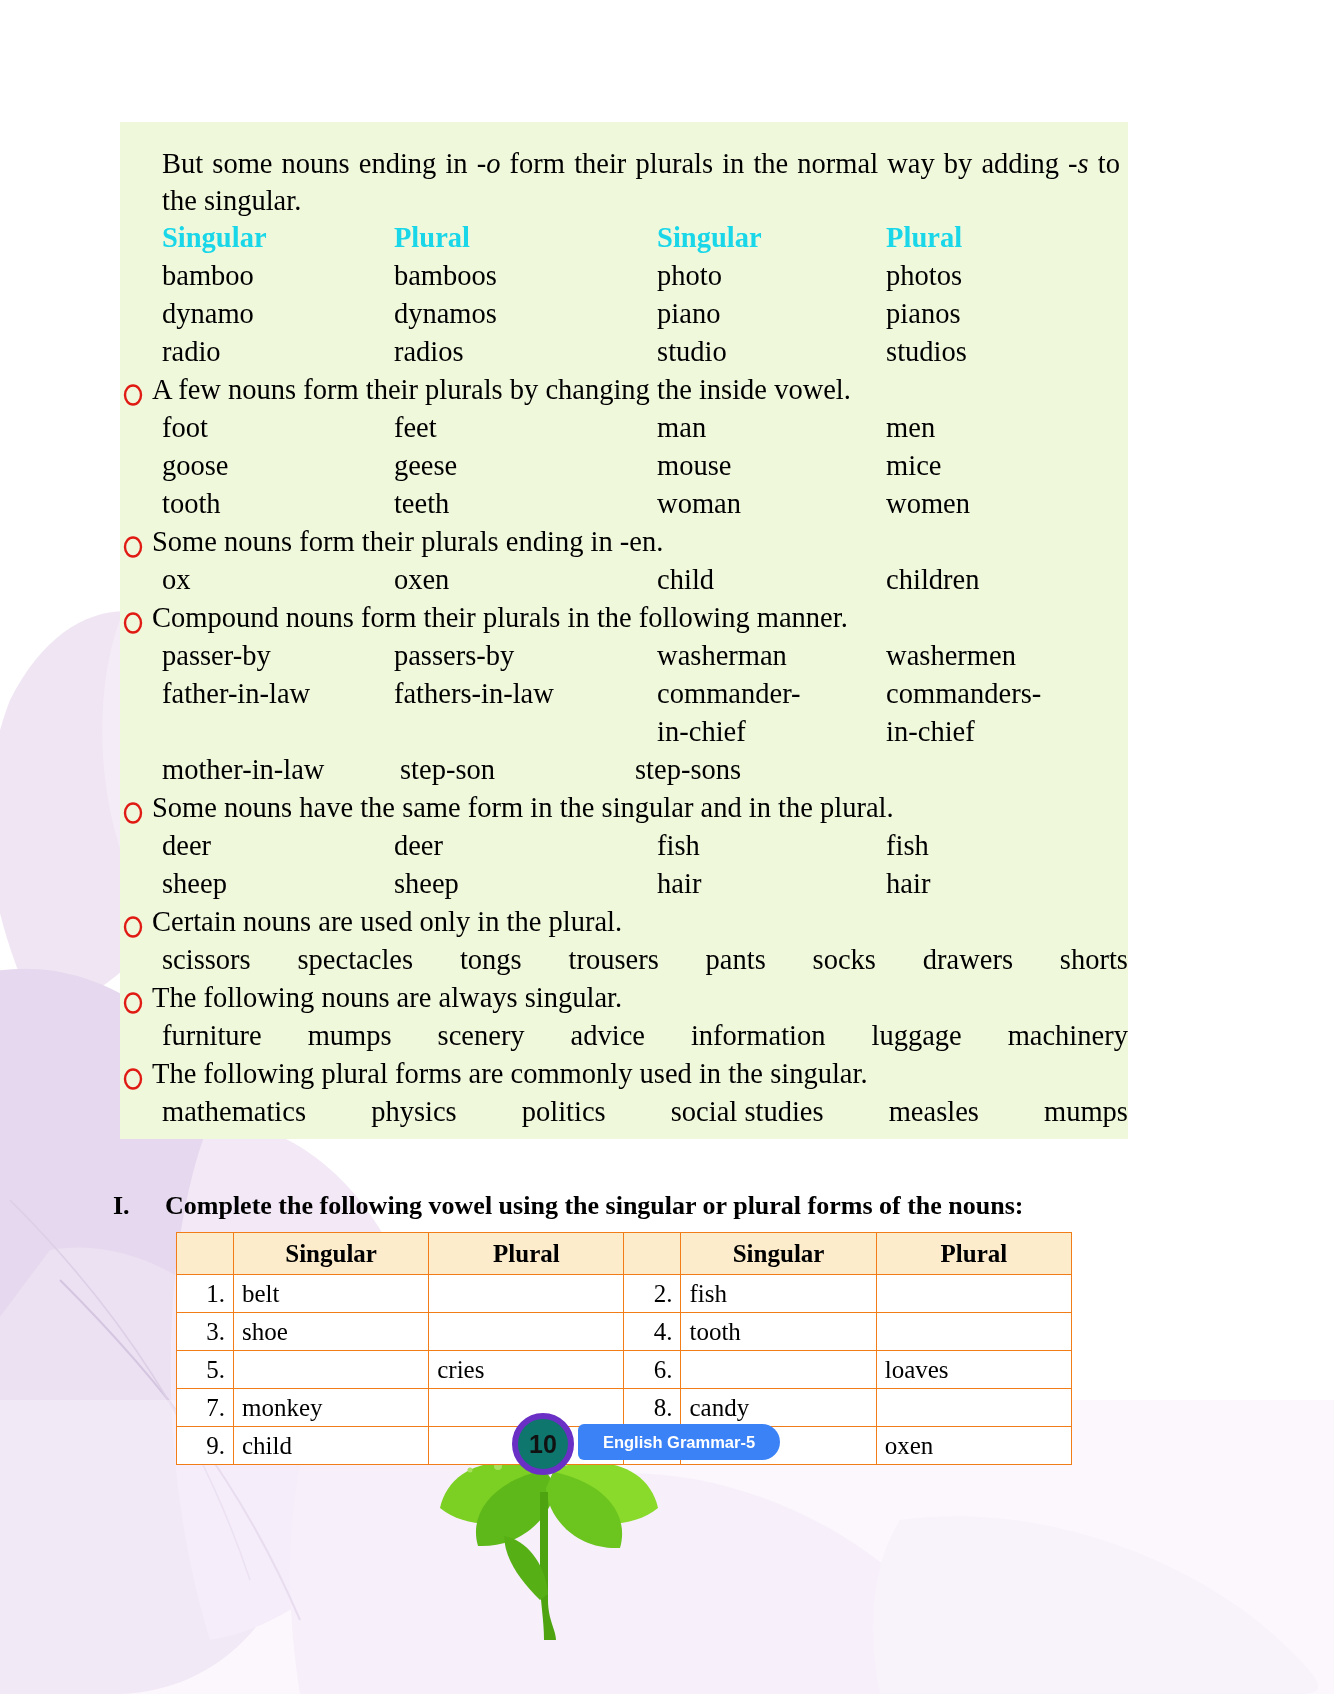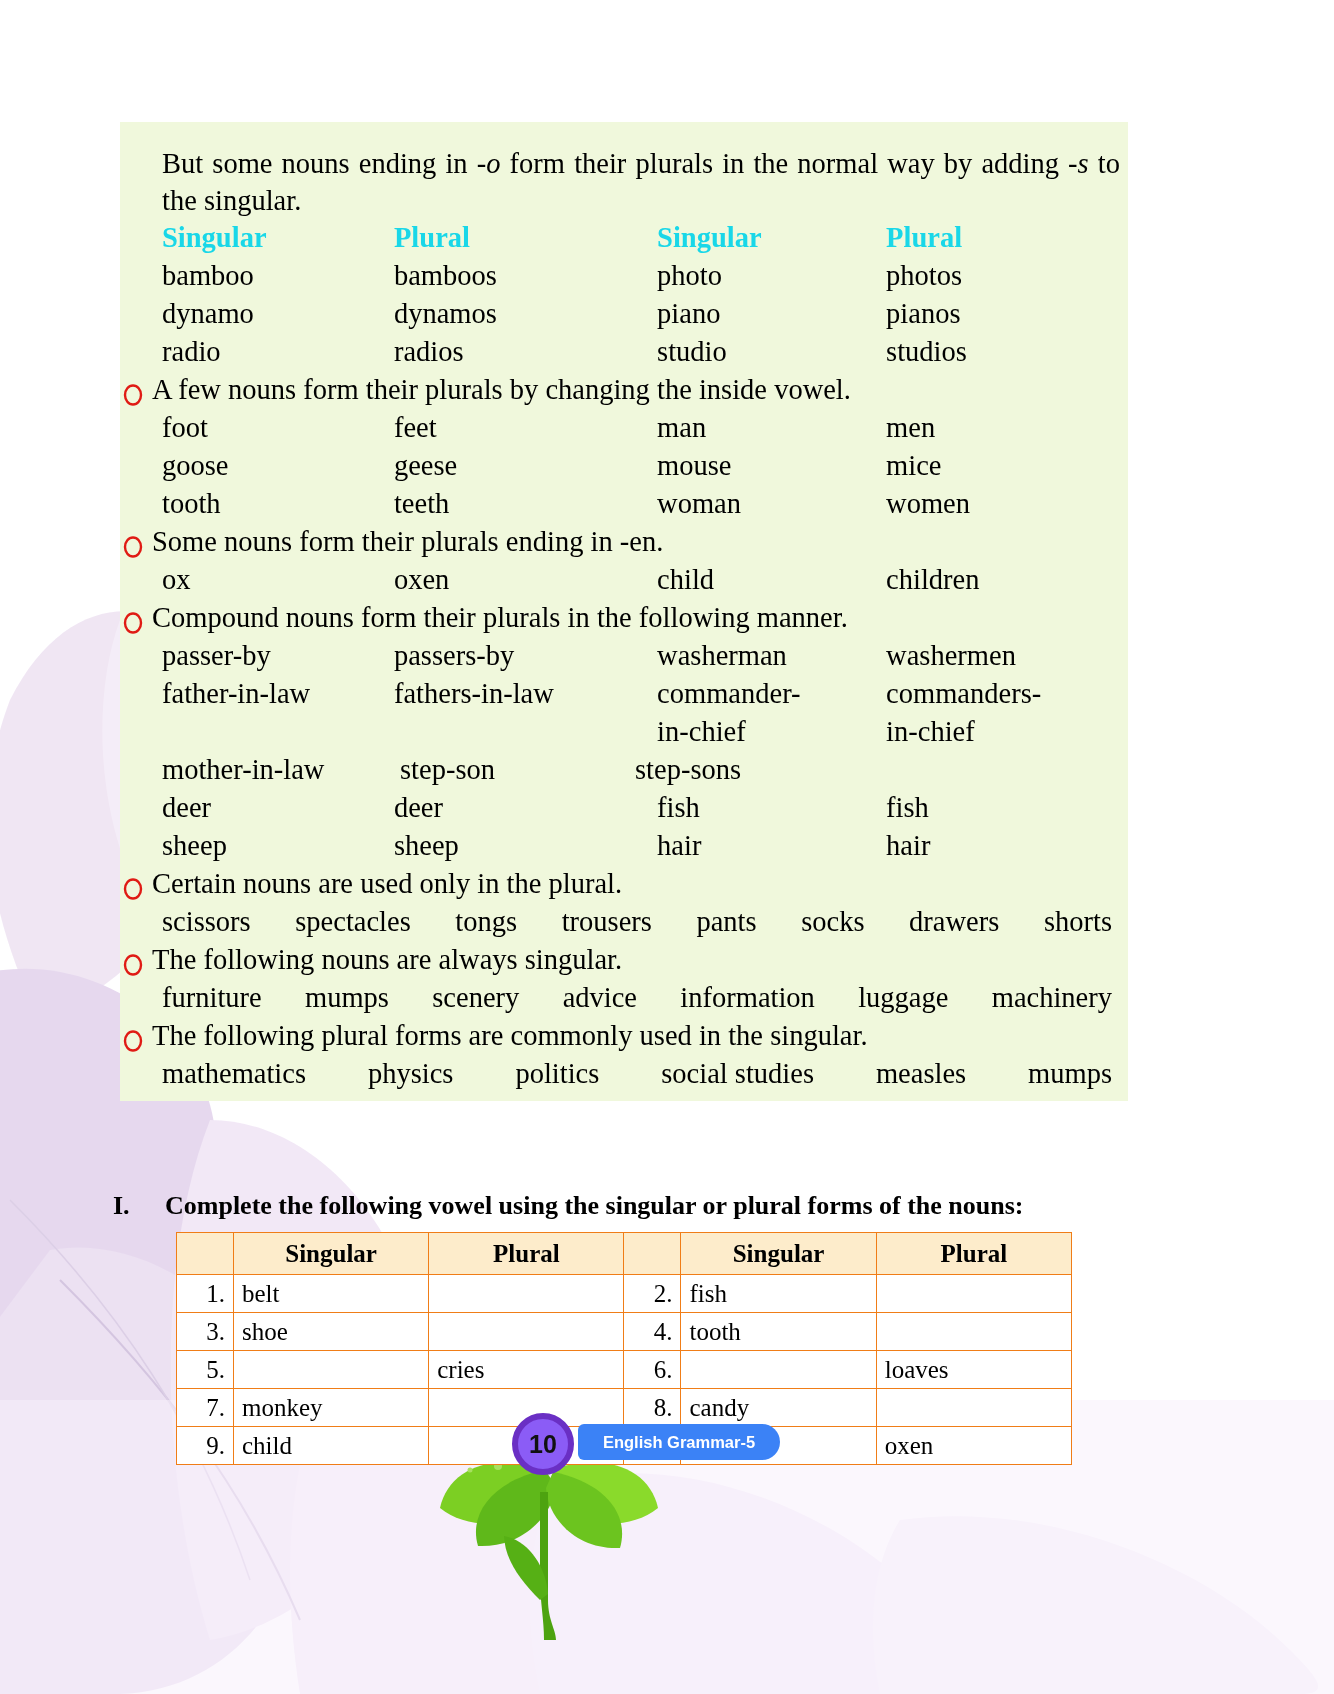--- a/index.html
+++ b/index.html
@@ -76,21 +76,21 @@
   .wrow { display: flex; }
   .wcell { box-sizing: border-box; }
   .c1 { width: 238px; }
   .c2 { width: 270px; }
   .c3 { width: 235px; }
   .c4 { width: 240px; }
 
   
   .wordline {
     padding-left: 42px;
-    padding-right: 16px;
+    padding-right: 0;
     font-size: 28.5px;
     line-height: 38px;
     display: flex;
     justify-content: space-between;
   }
   .wordline span { white-space: nowrap; }
 
   
   .ex-head {
     position: absolute;
@@ -141,21 +141,21 @@
   th.numhead { width: 56px; background: #fdeccb; }
   td.wordcell { width: 192px; text-align: left; }
   th.wordhead { width: 192px; }
   .pagebadge {
     position: absolute;
     left: 512px;
     top: 1413px;
     width: 62px;
     height: 62px;
     border-radius: 50%;
-    background: #8b5cf6;
+    background: #0f766e;
     border: 6px solid #6a2fc4;
     z-index: 7;
     display: flex;
     align-items: center;
     justify-content: center;
     font-family: "Liberation Sans", sans-serif;
     font-weight: bold;
     font-size: 25px;
     color: #111111;
     box-sizing: border-box;
@@ -329,20 +329,28 @@
       <div class="wcell c3">in-chief</div>
       <div class="wcell c4">in-chief</div>
     </div>
     <div class="wrow">
       <div class="wcell c1">mother-in-law</div>
       <div class="wcell c3">step-son</div>
       <div class="wcell c4">step-sons</div>
     </div>
   </div>
 
+  <div class="bullet-row">
+    <span class="bullet-mark">
+      <svg width="26" height="34" viewBox="0 0 26 34">
+          <ellipse cx="13" cy="22" rx="8" ry="9.5" fill="none" stroke="#e01b14" stroke-width="2.4"></ellipse>
+        </svg>
+    </span>
+    <span>Some nouns have the same form in the singular and in the plural.</span>
+  </div>
   <div class="wordgrid">
     <div class="wrow">
       <div class="wcell c1">deer</div>
       <div class="wcell c2">deer</div>
       <div class="wcell c3">fish</div>
       <div class="wcell c4">fish</div>
     </div>
     <div class="wrow">
       <div class="wcell c1">sheep</div>
       <div class="wcell c2">sheep</div>

